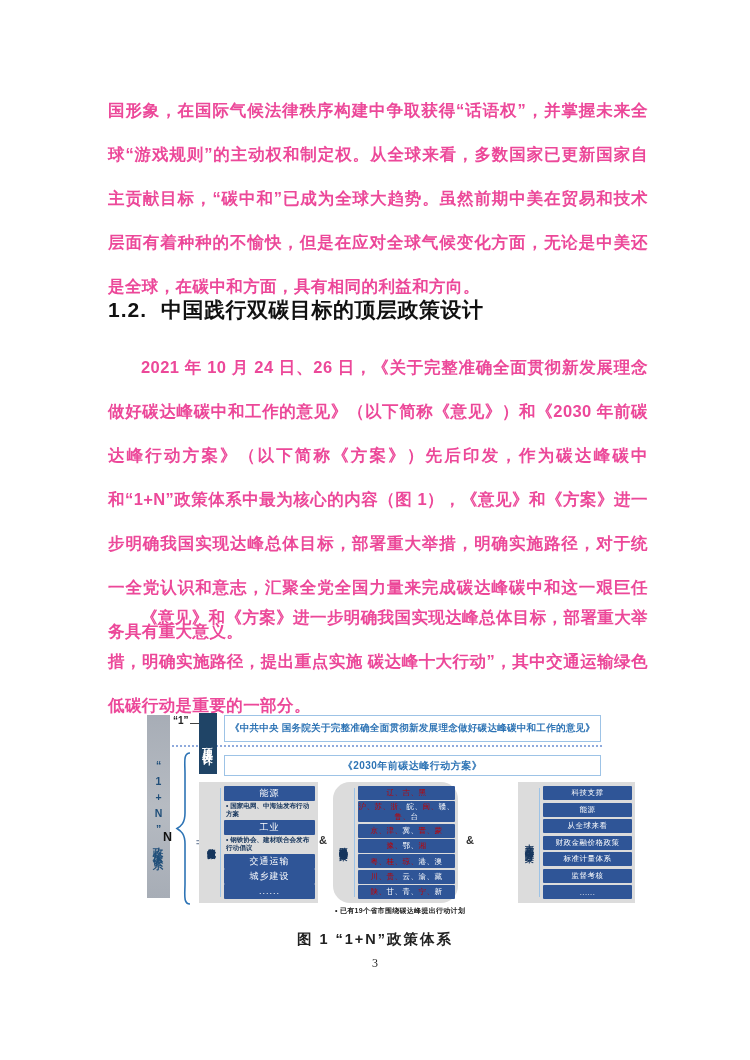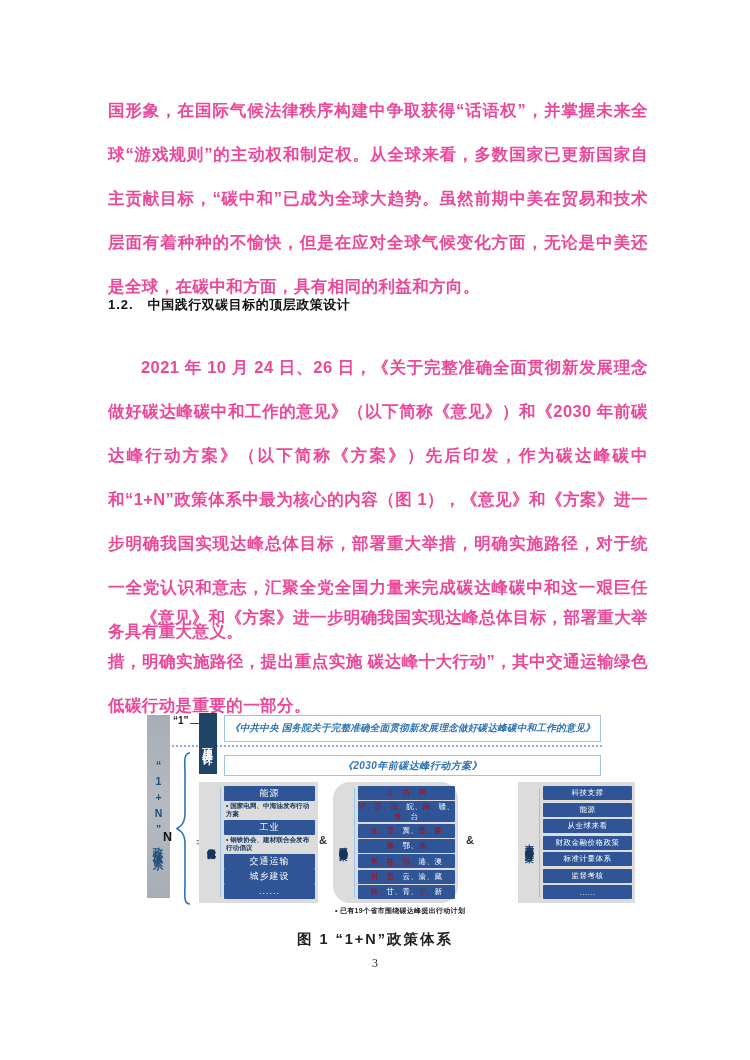--- a/index.html
+++ b/index.html
@@ -10,21 +10,21 @@
   }
   .para{
     position:absolute;left:108px;width:540px;
     font-size:16.5px;font-weight:600;line-height:44px;
     text-align:justify;text-justify:inter-ideograph;
     letter-spacing:0.4px;color:#ec4899;
   }
   .indent{text-indent:2em;}
   .heading{
     position:absolute;left:108px;top:296px;width:540px;
-    font-size:13px;font-weight:bold;color:#111;letter-spacing:0.5px;
+    font-size:21px;font-weight:bold;color:#111;letter-spacing:0.5px;
   }
   .heading .hnum{margin-right:14px;letter-spacing:1px;}
   .caption{
     position:absolute;left:0;top:930px;width:750px;text-align:center;
     font-size:14.5px;font-weight:bold;color:#222;letter-spacing:2px;
   }
   .pagenum{
     position:absolute;left:0;top:956px;width:750px;text-align:center;
     font-size:12px;color:#222;font-family:"Liberation Serif","DejaVu Serif",serif;
   }
@@ -50,21 +50,21 @@
   }
   .design-box{
     position:absolute;left:52px;top:1px;width:18px;height:61px;
     background:#1f4466;display:flex;align-items:center;justify-content:center;
     z-index:3;
   }
   .design-box span{font-size:10.5px;font-weight:bold;color:#fff;letter-spacing:2.5px;}
   .doc-box{
     position:absolute;left:77px;width:375px;background:#fff;
     border:1.5px solid #9dc3e6;display:flex;align-items:center;justify-content:center;
-    color:#2e74b5;font-weight:bold;z-index:2;font-style:italic;
+    color:#2e74b5;font-weight:bold;z-index:2;
   }
   .doc-box1{top:3px;height:25px;font-size:9.6px;letter-spacing:0.2px;}
   .doc-box2{top:43px;height:19px;font-size:10px;letter-spacing:0.5px;}
   .dotted-line{
     position:absolute;left:25px;top:33px;width:430px;height:0;
     border-top:2px dotted #8faadc;z-index:1;
   }
   .brace{position:absolute;left:28px;top:39px;z-index:1;}
   .label-n{position:absolute;left:16px;top:118px;font-size:12.5px;font-weight:bold;color:#111;}
   .equals{position:absolute;left:49px;top:125px;font-size:10px;font-weight:bold;color:#7d8da5;}

